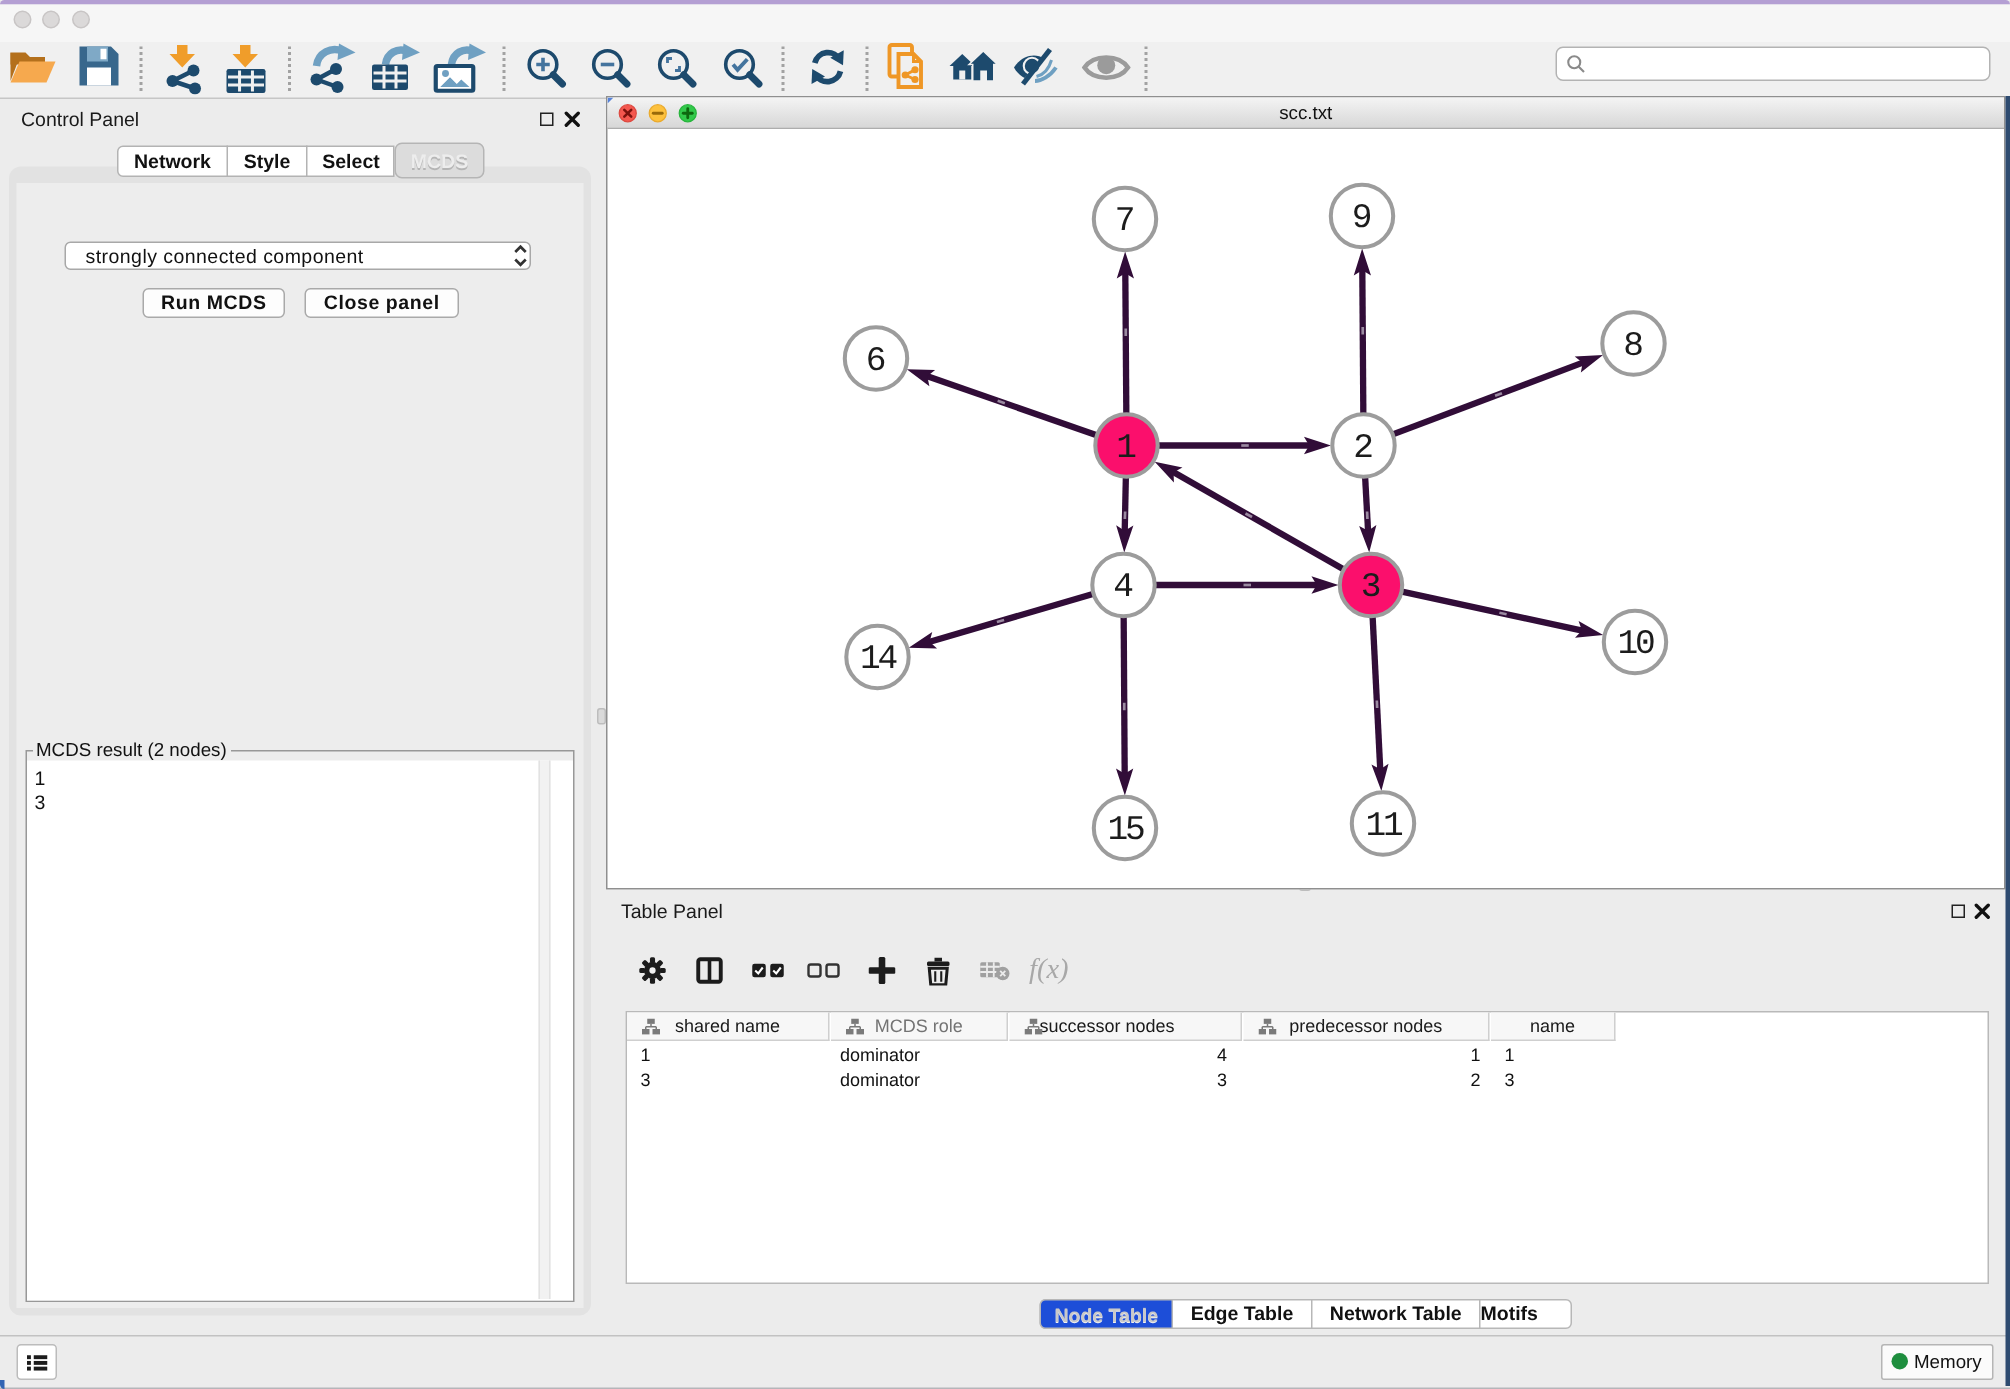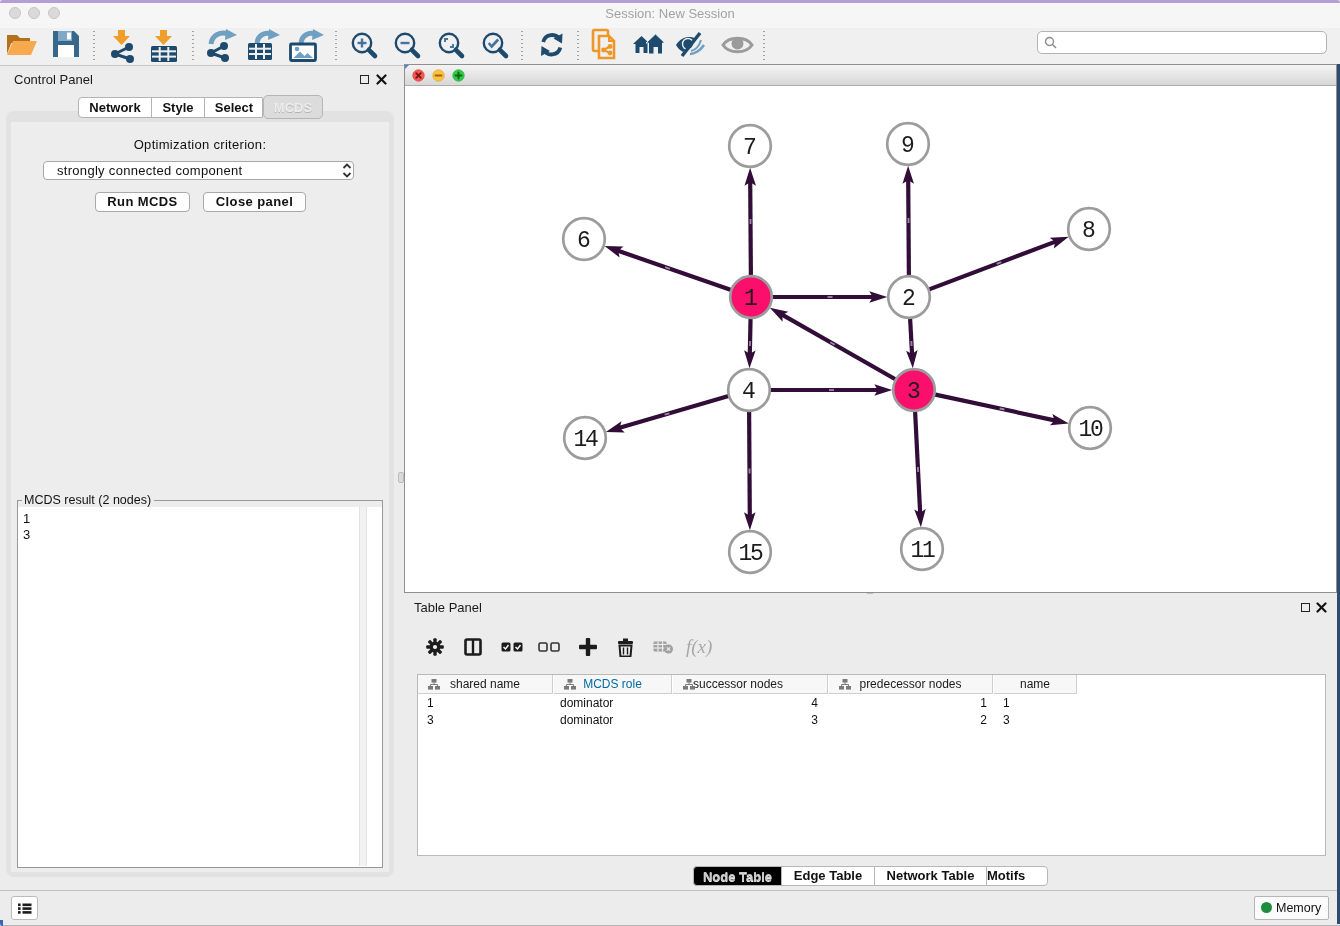--- a/index.html
+++ b/index.html
@@ -4,21 +4,20 @@
 body{font-family:"Liberation Sans",sans-serif;background:#555}
 #root{position:relative;width:1340px;height:926px;background:#ececec;overflow:hidden;font-family:"Liberation Sans",sans-serif}
 .vsep{position:absolute;top:31px;height:31px;width:2px;background:repeating-linear-gradient(to bottom,#a2a2a2 0 1.5px,transparent 1.5px 4px)}
 </style></head><body>
 <div id="root">
 <div style="position:absolute;left:0;top:0;width:1340px;height:3px;background:#b49fd3;border-radius:5px 5px 0 0"></div>
 <div style="position:absolute;left:0;top:3px;width:1340px;height:25px;background:#f6f6f6"></div>
 <div style="position:absolute;left:8.5px;top:7px;width:12px;height:12px;border-radius:50%;background:#dbd9d9;border:1px solid #c8c5c5"></div>
 <div style="position:absolute;left:28px;top:7px;width:12px;height:12px;border-radius:50%;background:#dbd9d9;border:1px solid #c8c5c5"></div>
 <div style="position:absolute;left:47.5px;top:7px;width:12px;height:12px;border-radius:50%;background:#dbd9d9;border:1px solid #c8c5c5"></div>
-<div style="position:absolute;left:0;top:6px;width:1340px;height:16px;text-align:center;font-size:13px;color:#a2a2a2;line-height:16px">Session: New Session</div>
 <div style="position:absolute;left:0;top:28px;width:1340px;height:38px;background:#f0f0f0;border-bottom:1px solid #c6c6c6"></div>
 <div class="vsep" style="left:93px"></div>
 <div class="vsep" style="left:192px"></div>
 <div class="vsep" style="left:335px"></div>
 <div class="vsep" style="left:521px"></div>
 <div class="vsep" style="left:577px"></div>
 <div class="vsep" style="left:763px"></div>
 <svg style="position:absolute;left:5px;top:30px" width="33" height="28" viewBox="0 0 33 28">
       <path d="M2 5 h10 l3 3 h10 v5 H2 z" fill="#b4701c"></path>
       <path d="M2 5 v19 l5-13 z" fill="#b4701c"></path>
@@ -153,40 +152,40 @@
 <div style="position:absolute;left:6px;top:111px;width:388px;height:766px;background:#e2e2e2;border-radius:8px"></div>
 <div style="position:absolute;left:11px;top:122px;width:378px;height:750px;background:#ededed"></div>
 <div style="position:absolute;left:263px;top:95px;width:60px;height:24px;background:#dcdcdc;border:1px solid #b5b5b5;border-radius:5px"></div>
 <div style="position:absolute;left:78px;top:97px;width:185px;height:21px;background:#fff;border:1px solid #b3b3b3;border-radius:4px 0 0 4px"></div>
 <div style="position:absolute;left:151px;top:97px;width:1px;height:21px;background:#b3b3b3"></div>
 <div style="position:absolute;left:204px;top:97px;width:1px;height:21px;background:#b3b3b3"></div>
 <div style="position:absolute;left:78px;top:97px;width:74px;height:36px;font-size:13px;font-weight:bold;color:#111;text-align:center;line-height:21px">Network</div>
 <div style="position:absolute;left:152px;top:97px;width:52px;height:21px;font-size:13px;font-weight:bold;color:#111;text-align:center;line-height:21px">Style</div>
 <div style="position:absolute;left:205px;top:97px;width:58px;height:28px;font-size:13px;font-weight:bold;color:#111;text-align:center;line-height:21px">Select</div>
 <div style="position:absolute;left:263px;top:97px;width:60px;height:21px;font-size:13px;font-weight:bold;color:#ededed;text-align:center;line-height:21px;text-shadow:0 1px 0 #b5b5b5">MCDS</div>
-<div style="position:absolute;left:0;top:137px;width:400px;height:15px;font-size:13px;letter-spacing:0.3px;color:#111;text-align:center;line-height:15px">Optimization criterion:</div>
 <div style="position:absolute;left:43px;top:161px;width:311px;height:19px;background:#fff;border:1px solid #a8a8a8;border-radius:4px"></div>
 <div style="position:absolute;left:57px;top:163px;width:260px;height:15px;font-size:13px;letter-spacing:0.3px;color:#111;line-height:15px">strongly connected component</div>
 <svg style="position:absolute;left:341px;top:163px" width="12" height="15" viewBox="0 0 12 15">
       <g stroke="#333" stroke-width="1.8" fill="none">
         <path d="M2.5 5 L6 1.5 L9.5 5"></path>
         <path d="M2.5 10 L6 13.5 L9.5 10"></path>
       </g>
     </svg>
 <div style="position:absolute;left:95px;top:192px;width:95px;height:20px;background:#fdfdfd;border:1px solid #a9a9a9;border-radius:4px;font-size:13px;font-weight:bold;letter-spacing:0.4px;color:#111;text-align:center;line-height:18px">Run MCDS</div>
 <div style="position:absolute;left:203px;top:192px;width:103px;height:20px;background:#fdfdfd;border:1px solid #a9a9a9;border-radius:4px;font-size:13px;font-weight:bold;letter-spacing:0.4px;color:#111;text-align:center;line-height:18px">Close panel</div>
 <div style="position:absolute;left:17px;top:500px;width:366px;height:368px;border:1px solid #989898"></div>
 <div style="position:absolute;left:22px;top:494px;width:132px;height:13px;background:#ededed;font-size:12.5px;color:#111;line-height:13px;padding-left:2px">MCDS result (2 nodes)</div>
 <div style="position:absolute;left:18px;top:507px;width:364px;height:360px;background:#fff"></div>
 <div style="position:absolute;left:359px;top:507px;width:8px;height:359px;background:#f2f2f2;border-left:1px solid #e2e2e2;border-right:1px solid #e2e2e2"></div>
 <div style="position:absolute;left:23px;top:511px;width:100px;height:32px;font-size:13px;color:#111;line-height:16px">1<br>3</div>
 <div style="position:absolute;left:398px;top:472px;width:6px;height:11px;background:#dadada;border:1px solid #bdbdbd;border-radius:2px"></div>
 <div style="position:absolute;left:866px;top:589px;width:8px;height:5px;background:#dadada;border:1px solid #bdbdbd;border-radius:2px"></div>
 <div style="position:absolute;left:404px;top:64px;width:933px;height:529px;background:#fff;border:1px solid #8f8f8f"></div>
 <div style="position:absolute;left:405px;top:65px;width:931px;height:21px;background:linear-gradient(#f4f4f4,#d7d7d7);border-bottom:1px solid #adadad"></div>
+<div style="position:absolute;left:405px;top:68px;width:931px;height:15px;font-size:12.5px;color:#111;text-align:center;line-height:15px">scc.txt</div>
 <svg style="position:absolute;left:412px;top:69px" width="55" height="13" viewBox="0 0 55 13">
       <circle cx="6.5" cy="6.5" r="5.7" fill="#f4574f" stroke="#dd4a41" stroke-width="0.8"></circle>
       <g stroke="#7c120e" stroke-width="1.7" stroke-linecap="round">
         <line x1="4.2" y1="4.2" x2="8.8" y2="8.8"></line>
         <line x1="8.8" y1="4.2" x2="4.2" y2="8.8"></line>
       </g>
       <circle cx="26.5" cy="6.5" r="5.7" fill="#fdc13d" stroke="#eaaa2d" stroke-width="0.8"></circle>
       <line x1="23.5" y1="6.5" x2="29.5" y2="6.5" stroke="#98690a" stroke-width="1.9" stroke-linecap="round"></line>
       <circle cx="46.5" cy="6.5" r="5.7" fill="#32c94b" stroke="#27b53c" stroke-width="0.8"></circle>
       <g stroke="#0d680f" stroke-width="1.9" stroke-linecap="round">
@@ -338,21 +337,21 @@
         <rect x="7" y="7" width="5" height="3.6"></rect>
       </g>
       <g stroke="#7a7a7a" stroke-width="1">
         <line x1="6" y1="3.6" x2="6" y2="5.5"></line>
         <line x1="2.5" y1="5.5" x2="9.5" y2="5.5"></line>
         <line x1="2.5" y1="5.5" x2="2.5" y2="7"></line>
         <line x1="9.5" y1="5.5" x2="9.5" y2="7"></line>
       </g>
     </svg>
 <div style="position:absolute;left:554px;top:675px;width:118px;height:19px;background:#f7f7f7;border-right:1px solid #cfcfcf;border-bottom:1px solid #cfcfcf"></div>
-<div style="position:absolute;left:553px;top:677px;width:119px;height:15px;font-size:12px;color:#0369a1;text-align:center;line-height:15px">MCDS role</div>
+<div style="position:absolute;left:553px;top:677px;width:119px;height:15px;font-size:12px;color:#737373;text-align:center;line-height:15px">MCDS role</div>
 <svg style="position:absolute;left:564px;top:679px" width="12" height="11" viewBox="0 0 12 11">
       <g fill="#7a7a7a">
         <rect x="3.5" y="0" width="5" height="3.6"></rect>
         <rect x="0" y="7" width="5" height="3.6"></rect>
         <rect x="7" y="7" width="5" height="3.6"></rect>
       </g>
       <g stroke="#7a7a7a" stroke-width="1">
         <line x1="6" y1="3.6" x2="6" y2="5.5"></line>
         <line x1="2.5" y1="5.5" x2="9.5" y2="5.5"></line>
         <line x1="2.5" y1="5.5" x2="2.5" y2="7"></line>
@@ -395,21 +394,21 @@
 <div style="position:absolute;left:560px;top:696px;width:100px;height:14px;font-size:12px;color:#111;line-height:14px">dominator</div>
 <div style="position:absolute;left:718px;top:696px;width:100px;height:14px;font-size:12px;color:#111;line-height:14px;text-align:right">4</div>
 <div style="position:absolute;left:887px;top:696px;width:100px;height:14px;font-size:12px;color:#111;line-height:14px;text-align:right">1</div>
 <div style="position:absolute;left:1003px;top:696px;width:60px;height:14px;font-size:12px;color:#111;line-height:14px">1</div>
 <div style="position:absolute;left:427px;top:713px;width:80px;height:14px;font-size:12px;color:#111;line-height:14px">3</div>
 <div style="position:absolute;left:560px;top:713px;width:100px;height:14px;font-size:12px;color:#111;line-height:14px">dominator</div>
 <div style="position:absolute;left:718px;top:713px;width:100px;height:14px;font-size:12px;color:#111;line-height:14px;text-align:right">3</div>
 <div style="position:absolute;left:887px;top:713px;width:100px;height:14px;font-size:12px;color:#111;line-height:14px;text-align:right">2</div>
 <div style="position:absolute;left:1003px;top:713px;width:60px;height:14px;font-size:12px;color:#111;line-height:14px">3</div>
 <div style="position:absolute;left:693px;top:866px;width:355px;height:20px;background:#fff;border:1px solid #b7b7b7;border-radius:4px"></div>
-<div style="position:absolute;left:693px;top:866px;width:89px;height:20px;background:#000000;border:1px solid #b7b7b7;border-radius:4px 0 0 4px;font-size:13px;font-weight:bold;color:#c9c9c9;text-align:center;line-height:19px;text-shadow:0 1px 0 #f2f2f2">Node Table</div>
+<div style="position:absolute;left:693px;top:866px;width:89px;height:20px;background:#1d4ed8;border:1px solid #b7b7b7;border-radius:4px 0 0 4px;font-size:13px;font-weight:bold;color:#c9c9c9;text-align:center;line-height:19px;text-shadow:0 1px 0 #f2f2f2">Node Table</div>
 <div style="position:absolute;left:782px;top:866px;width:93px;height:20px;border-right:1px solid #b7b7b7;font-size:13px;font-weight:bold;color:#111;text-align:center;line-height:19px">Edge Table</div>
 <div style="position:absolute;left:875px;top:866px;width:112px;height:20px;border-right:1px solid #b7b7b7;font-size:13px;font-weight:bold;color:#111;text-align:center;line-height:19px">Network Table</div>
 <div style="position:absolute;left:987px;top:866px;width:61px;height:20px;font-size:13px;font-weight:bold;color:#111;text-align:left;line-height:19px">Motifs</div>
 <div style="position:absolute;left:0;top:890px;width:1340px;height:36px;background:#ececec;border-top:1px solid #c2c2c2"></div>
 <div style="position:absolute;left:11px;top:896px;width:27px;height:24px;background:#fff;border:1px solid #bcbcbc;border-radius:3px"></div>
 <svg style="position:absolute;left:18px;top:903px" width="14" height="11" viewBox="0 0 14 11">
       <g fill="#1c1c1c">
         <rect x="0" y="0.5" width="2.6" height="2.6"></rect>
         <rect x="4.5" y="0.5" width="9" height="2.6"></rect>
         <rect x="0" y="4.3" width="2.6" height="2.6"></rect>

